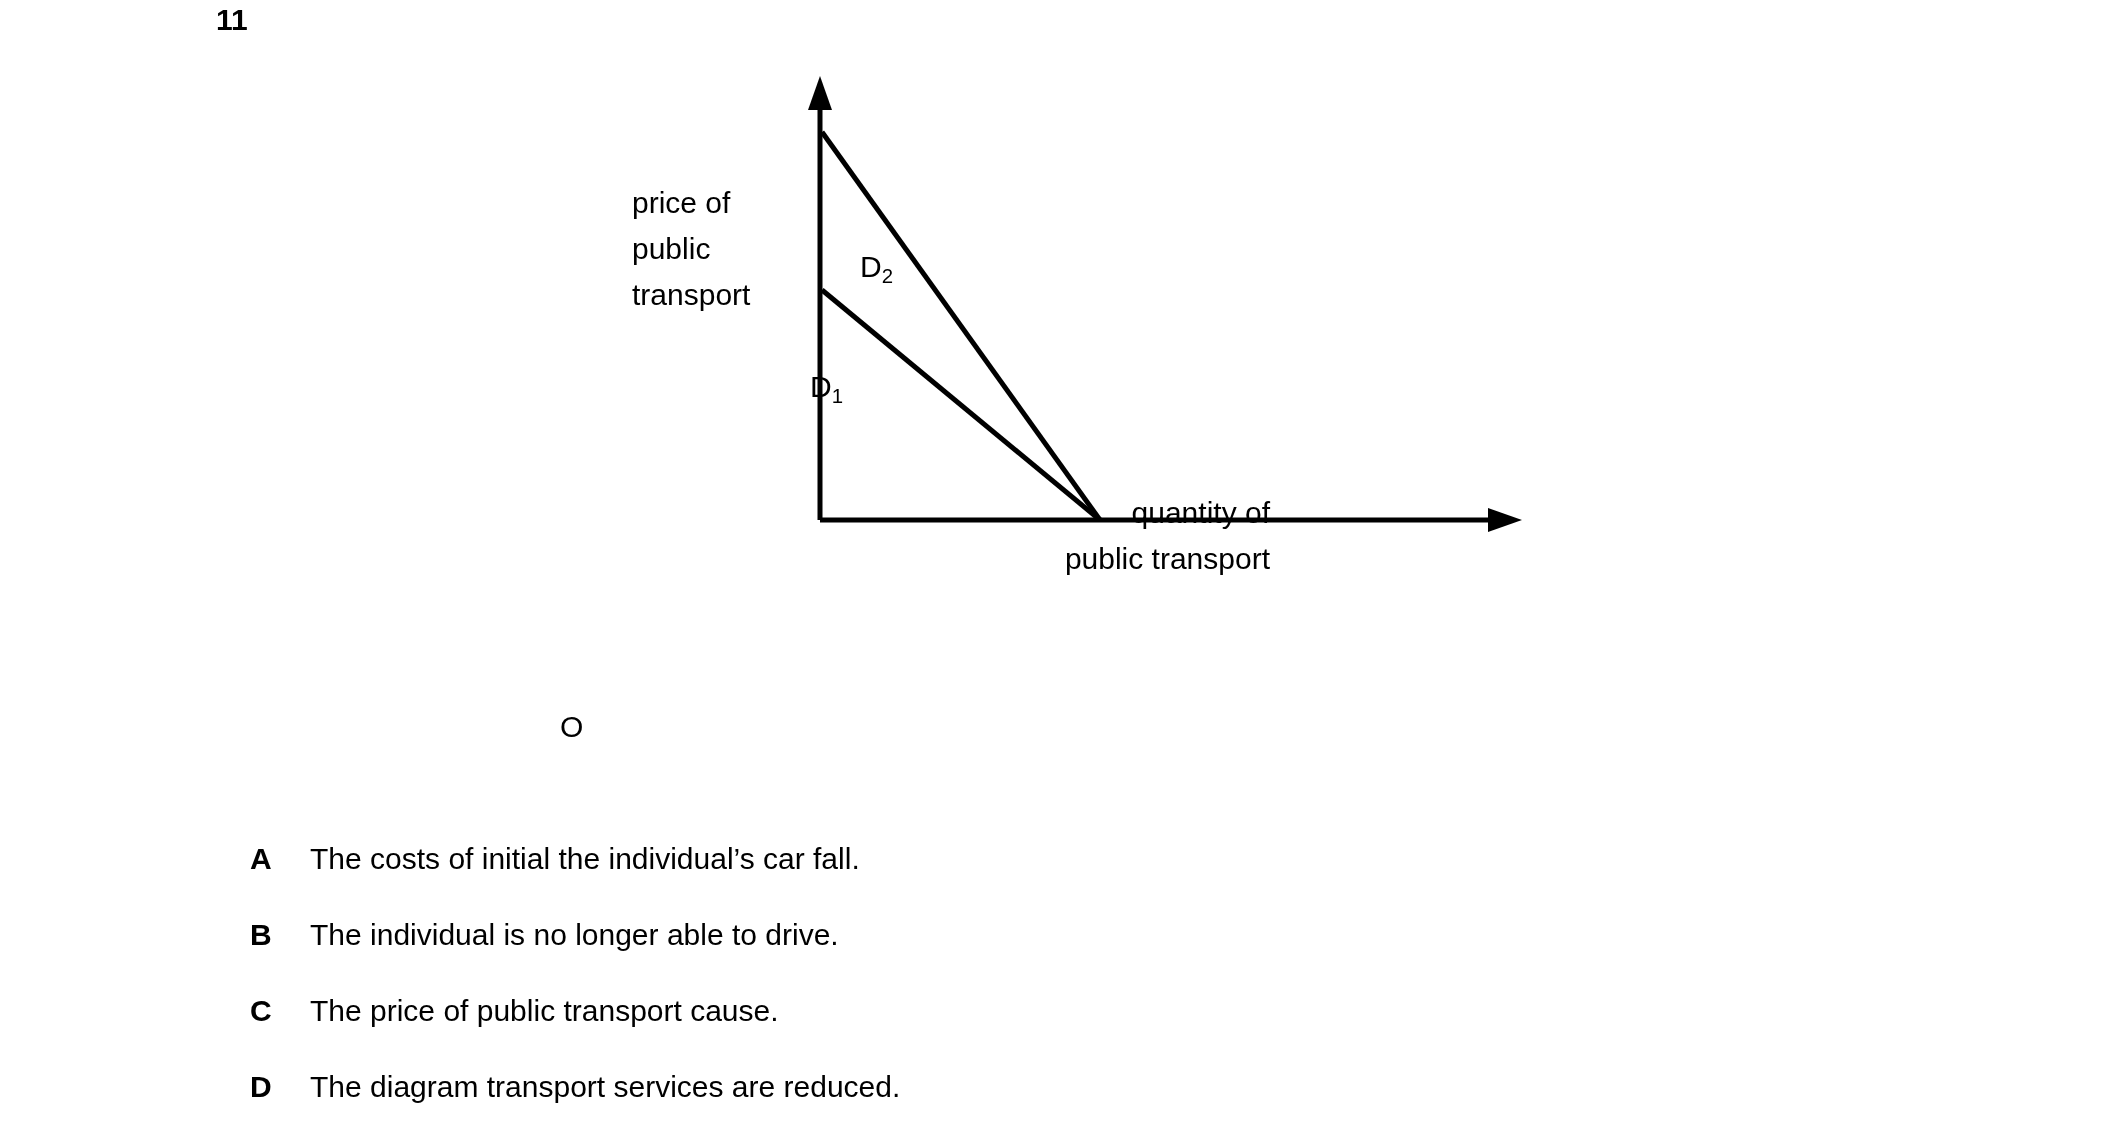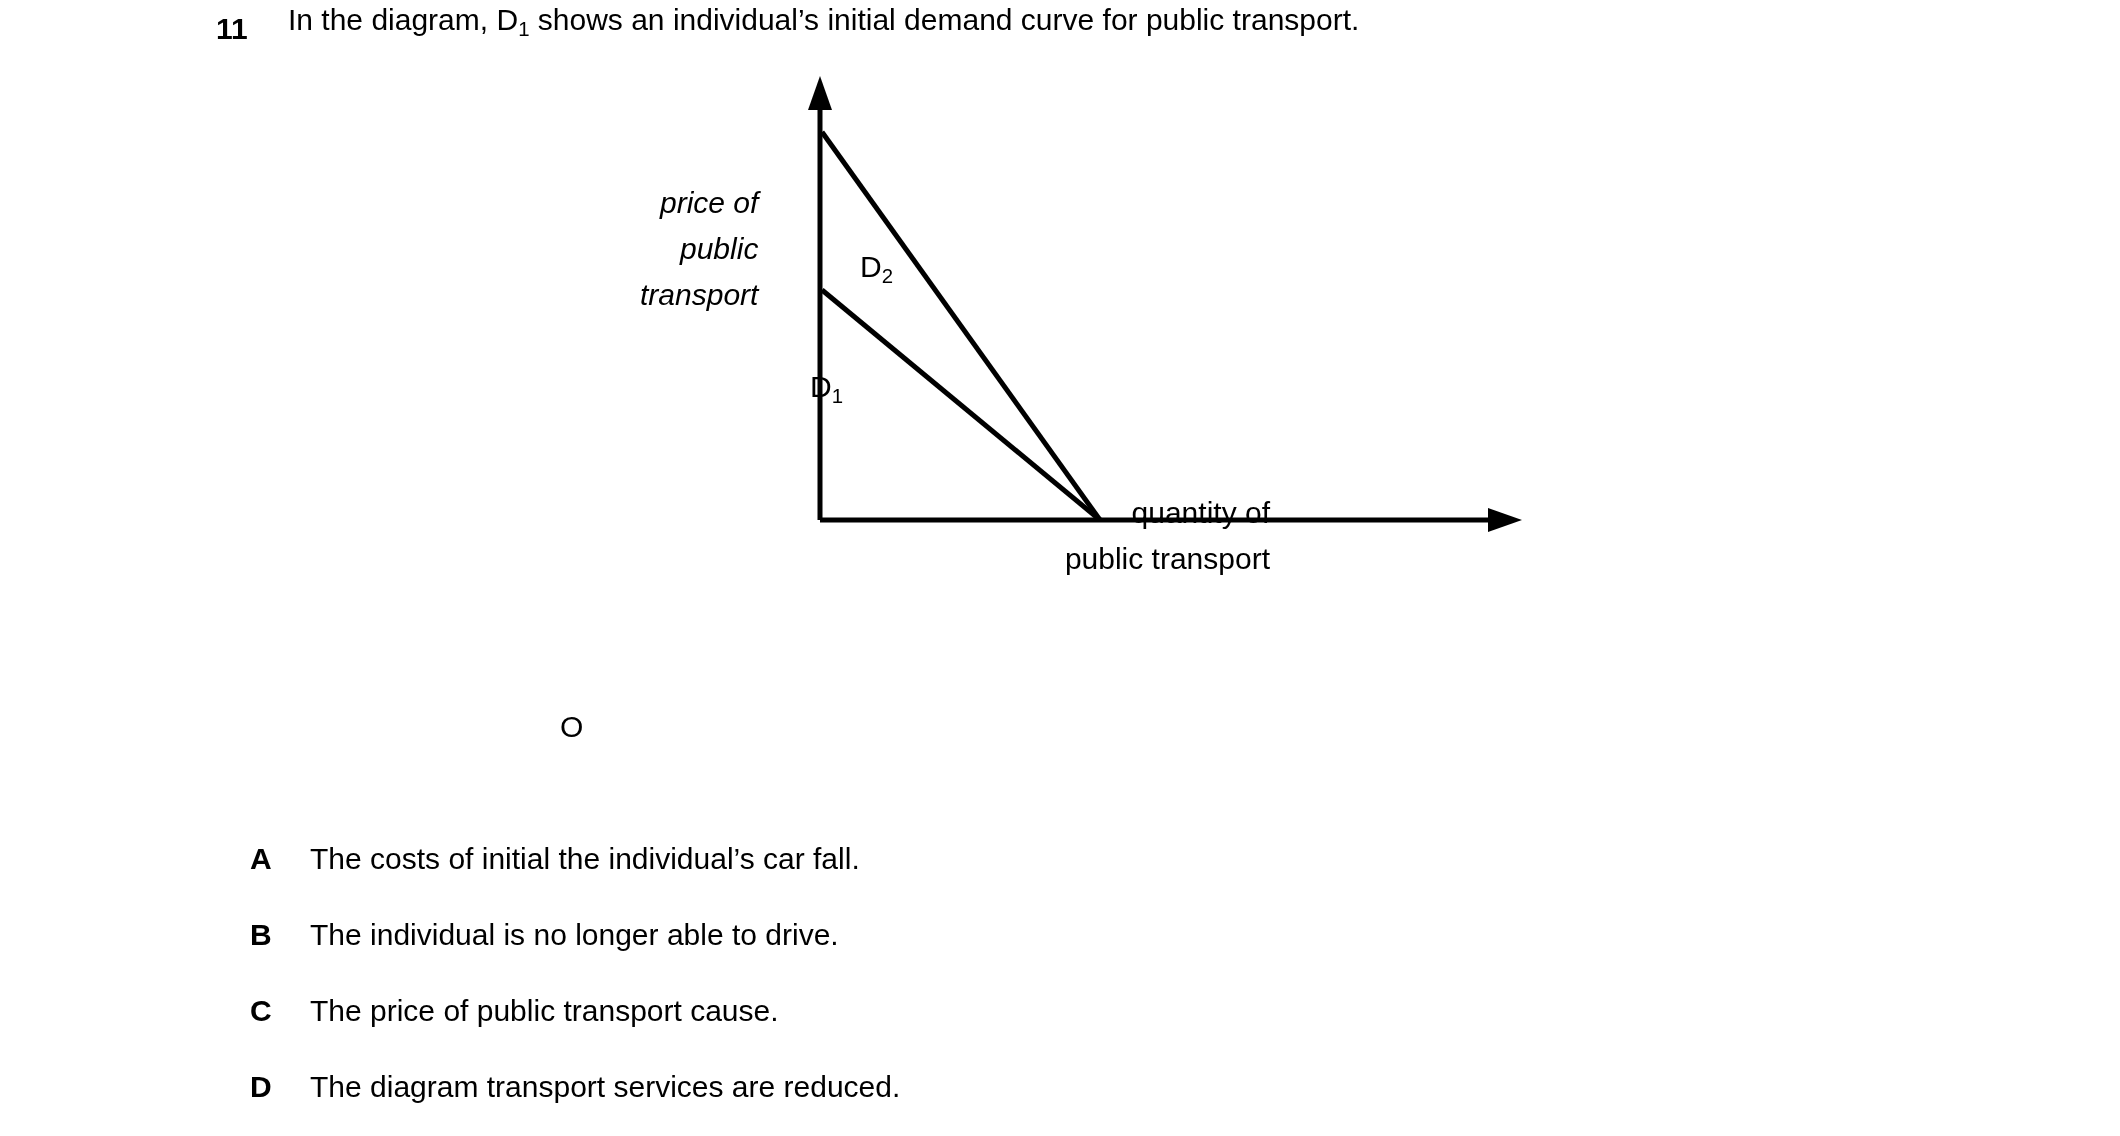--- a/index.html
+++ b/index.html
@@ -58,24 +58,23 @@
   .diagram svg {
     display: block;
   }
   .axis-label {
     position: absolute;
     font-size: 30px;
     line-height: 46px;
     white-space: pre-line;
   }
   .label-price {
-    left: 80px;
+    left: 72px;
     top: 110px;
-    text-align: right;
-    font-style: italic;
+    text-align: left;
   }
   .label-quantity {
     left: 410px;
     top: 420px;
     text-align: right;
     width: 300px;
   }
   .label-origin {
     left: 115px;
     top: 385px;
@@ -125,21 +124,20 @@
     flex: 1 1 auto;
   }
 </style>
 </head>
 <body>
 
 <div class="page">
 
   <div class="stem">
     <span class="stem-number">11</span>
-    <span class="stem-text"><span>In the diagram, D</span><sub>1</sub><span> shows an individual’s initial demand curve for public transport.</span></span>
   </div>
 
   <div class="diagram">
     <svg width="1000" height="640" viewBox="0 0 1000 640">
 
       <line x1="260" y1="30" x2="260" y2="450" stroke="#000000" stroke-width="5"></line>
       <polygon points="260,6 248,40 272,40" fill="#000000"></polygon>
 
       <line x1="260" y1="450" x2="940" y2="450" stroke="#000000" stroke-width="5"></line>
       <polygon points="962,450 928,438 928,462" fill="#000000"></polygon>

